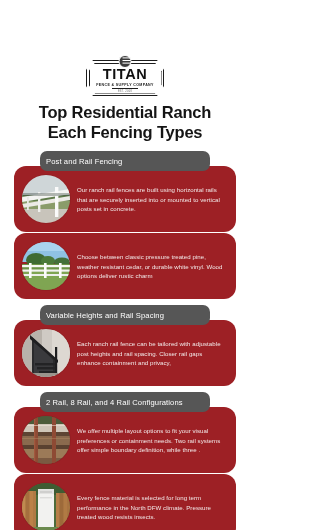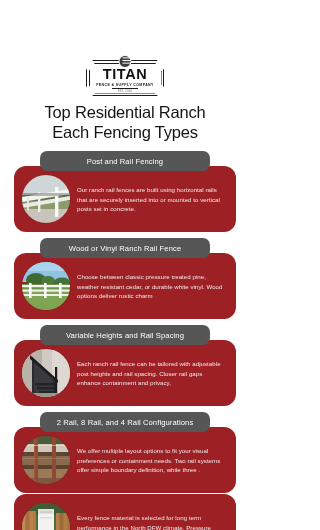--- a/index.html
+++ b/index.html
@@ -56,34 +56,34 @@
     margin-top:1.5px; position:relative;
   }
   .logo-tag {
     font-size:2.6px; letter-spacing:0.25px; color:#6a6a6a;
     margin-top:1.2px; position:relative;
   }
 
   
   .page-title {
     text-align:center;
-    font-size:16.5px; font-weight:normal;
+    font-size:16.5px; font-weight:bold;
     color:#151515; line-height:1.22;
     padding:8px 14px 0 14px;
     letter-spacing:-0.2px;
   }
 
   
   .cards { padding:9px 14px 0 14px; }
   .card { position:relative; margin-bottom:6px; }
   .card-pill {
     position:relative; z-index:3;
     margin:0 auto; width:170px;
     background:#565656; color:#ffffff;
-    font-size:7.6px; text-align:center;
+    font-size:7.6px; 
     padding:6px 6px 5px 6px;
     border-radius:7px 7px 7px 7px;
     letter-spacing:0.1px;
   }
   .card-body {
     position:relative; z-index:2;
     margin-top:-5px;
     background:#9d2025;
     border-radius:12px;
     min-height:66px;
@@ -151,21 +151,20 @@
             <rect x="16" y="17" width="2.4" height="20" fill="#f0f0ee"></rect>
             <rect x="5" y="21" width="1.8" height="14" fill="#e8e8e6"></rect>
             <rect x="0" y="18" width="48" height="3" fill="#2f3b33" opacity="0.35"></rect>
           </svg>
         </div>
         <div class="card-text">Our ranch rail fences are built using horizontal rails that are securely inserted into or mounted to vertical posts set in concrete.</div>
       </div>
     </div>
 
     <div class="card">
-      <div class="card-pill">Wood or Vinyl Ranch Rail Fence</div>
       <div class="card-body">
         <div class="card-photo">
           <svg viewBox="0 0 48 48" preserveAspectRatio="xMidYMid slice">
             <rect x="0" y="0" width="48" height="20" fill="#8fc2e3"></rect>
             <rect x="0" y="0" width="48" height="9" fill="#a9d3ee"></rect>
             <ellipse cx="14" cy="18" rx="10" ry="7" fill="#3f6b33"></ellipse>
             <ellipse cx="26" cy="19" rx="7" ry="5" fill="#4b7a3a"></ellipse>
             <ellipse cx="40" cy="20" rx="8" ry="4.5" fill="#44703a"></ellipse>
             <rect x="0" y="22" width="48" height="26" fill="#6d9447"></rect>
             <rect x="0" y="30" width="48" height="18" fill="#7fa552"></rect>

